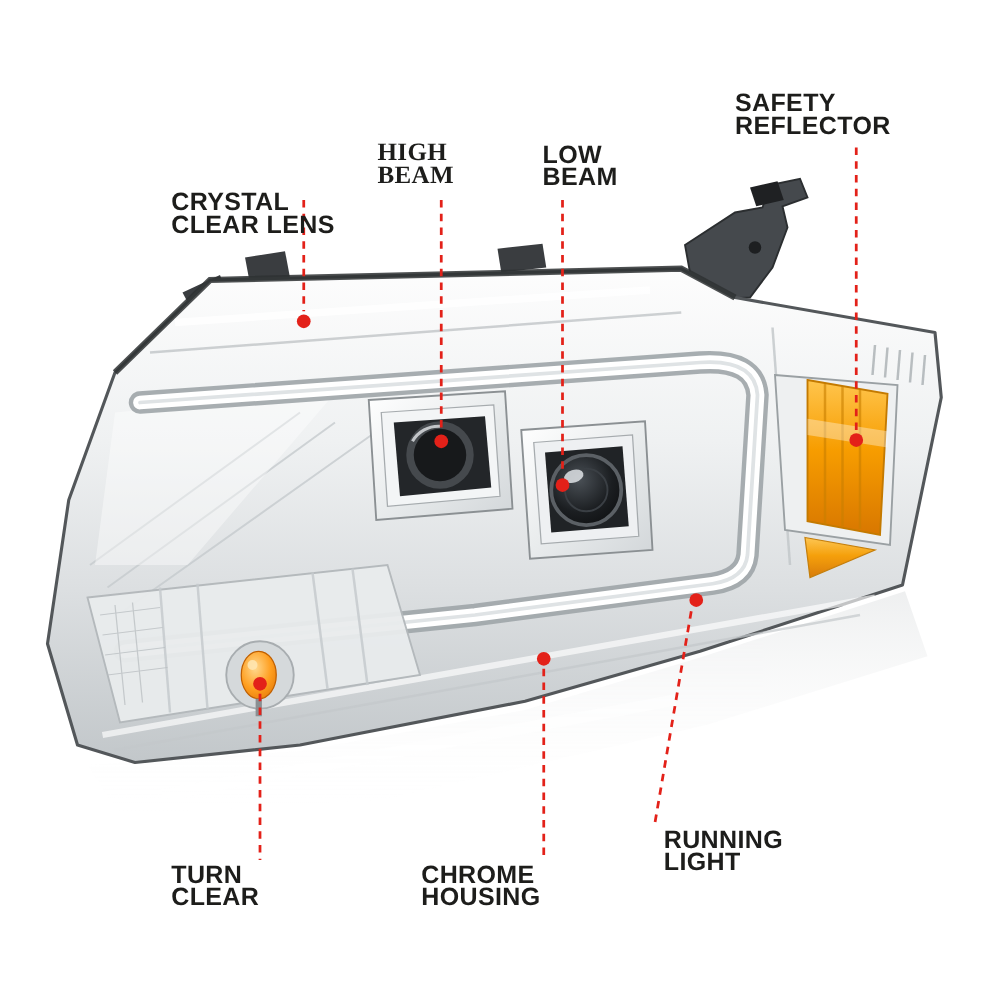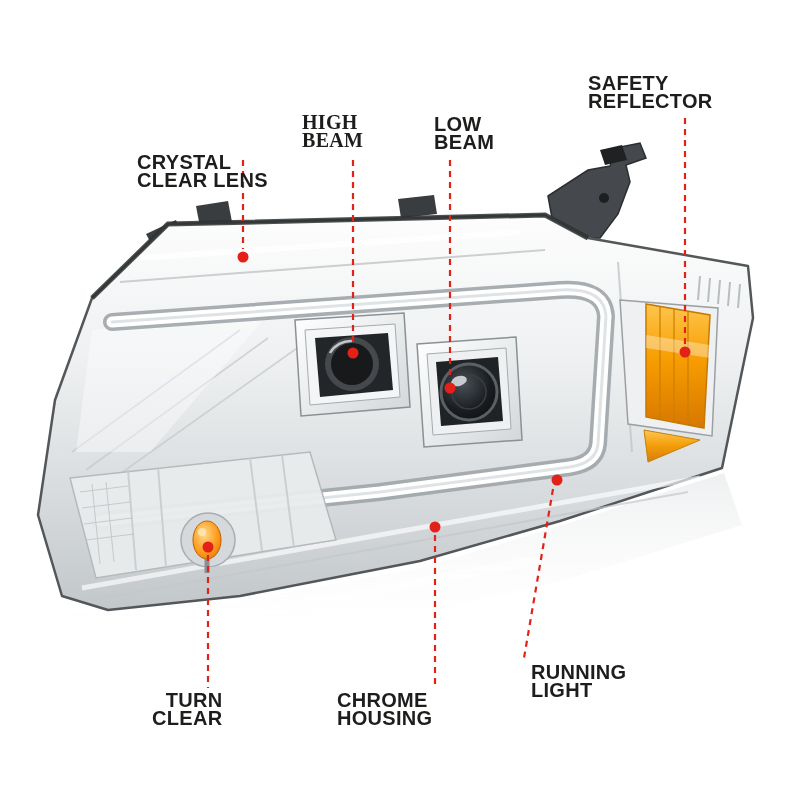--- a/index.html
+++ b/index.html
@@ -189,21 +189,21 @@
   <div class="callout" style="left:399px;top:115px;margin-left:35px;">
     <div>LOW</div>
     <div>BEAM</div>
   </div>
 
   <div class="callout" style="left:588px;top:74px;">
     <div>SAFETY</div>
     <div>REFLECTOR</div>
   </div>
 
-  <div class="callout" style="left:152px;top:691px;text-align:right;">
+  <div class="callout" style="left:137px;top:691px;">
     <div>TURN</div>
     <div>CLEAR</div>
   </div>
 
   <div class="callout" style="left:337px;top:691px;">
     <div>CHROME</div>
     <div>HOUSING</div>
   </div>
 
   <div class="callout" style="left:531px;top:663px;">

